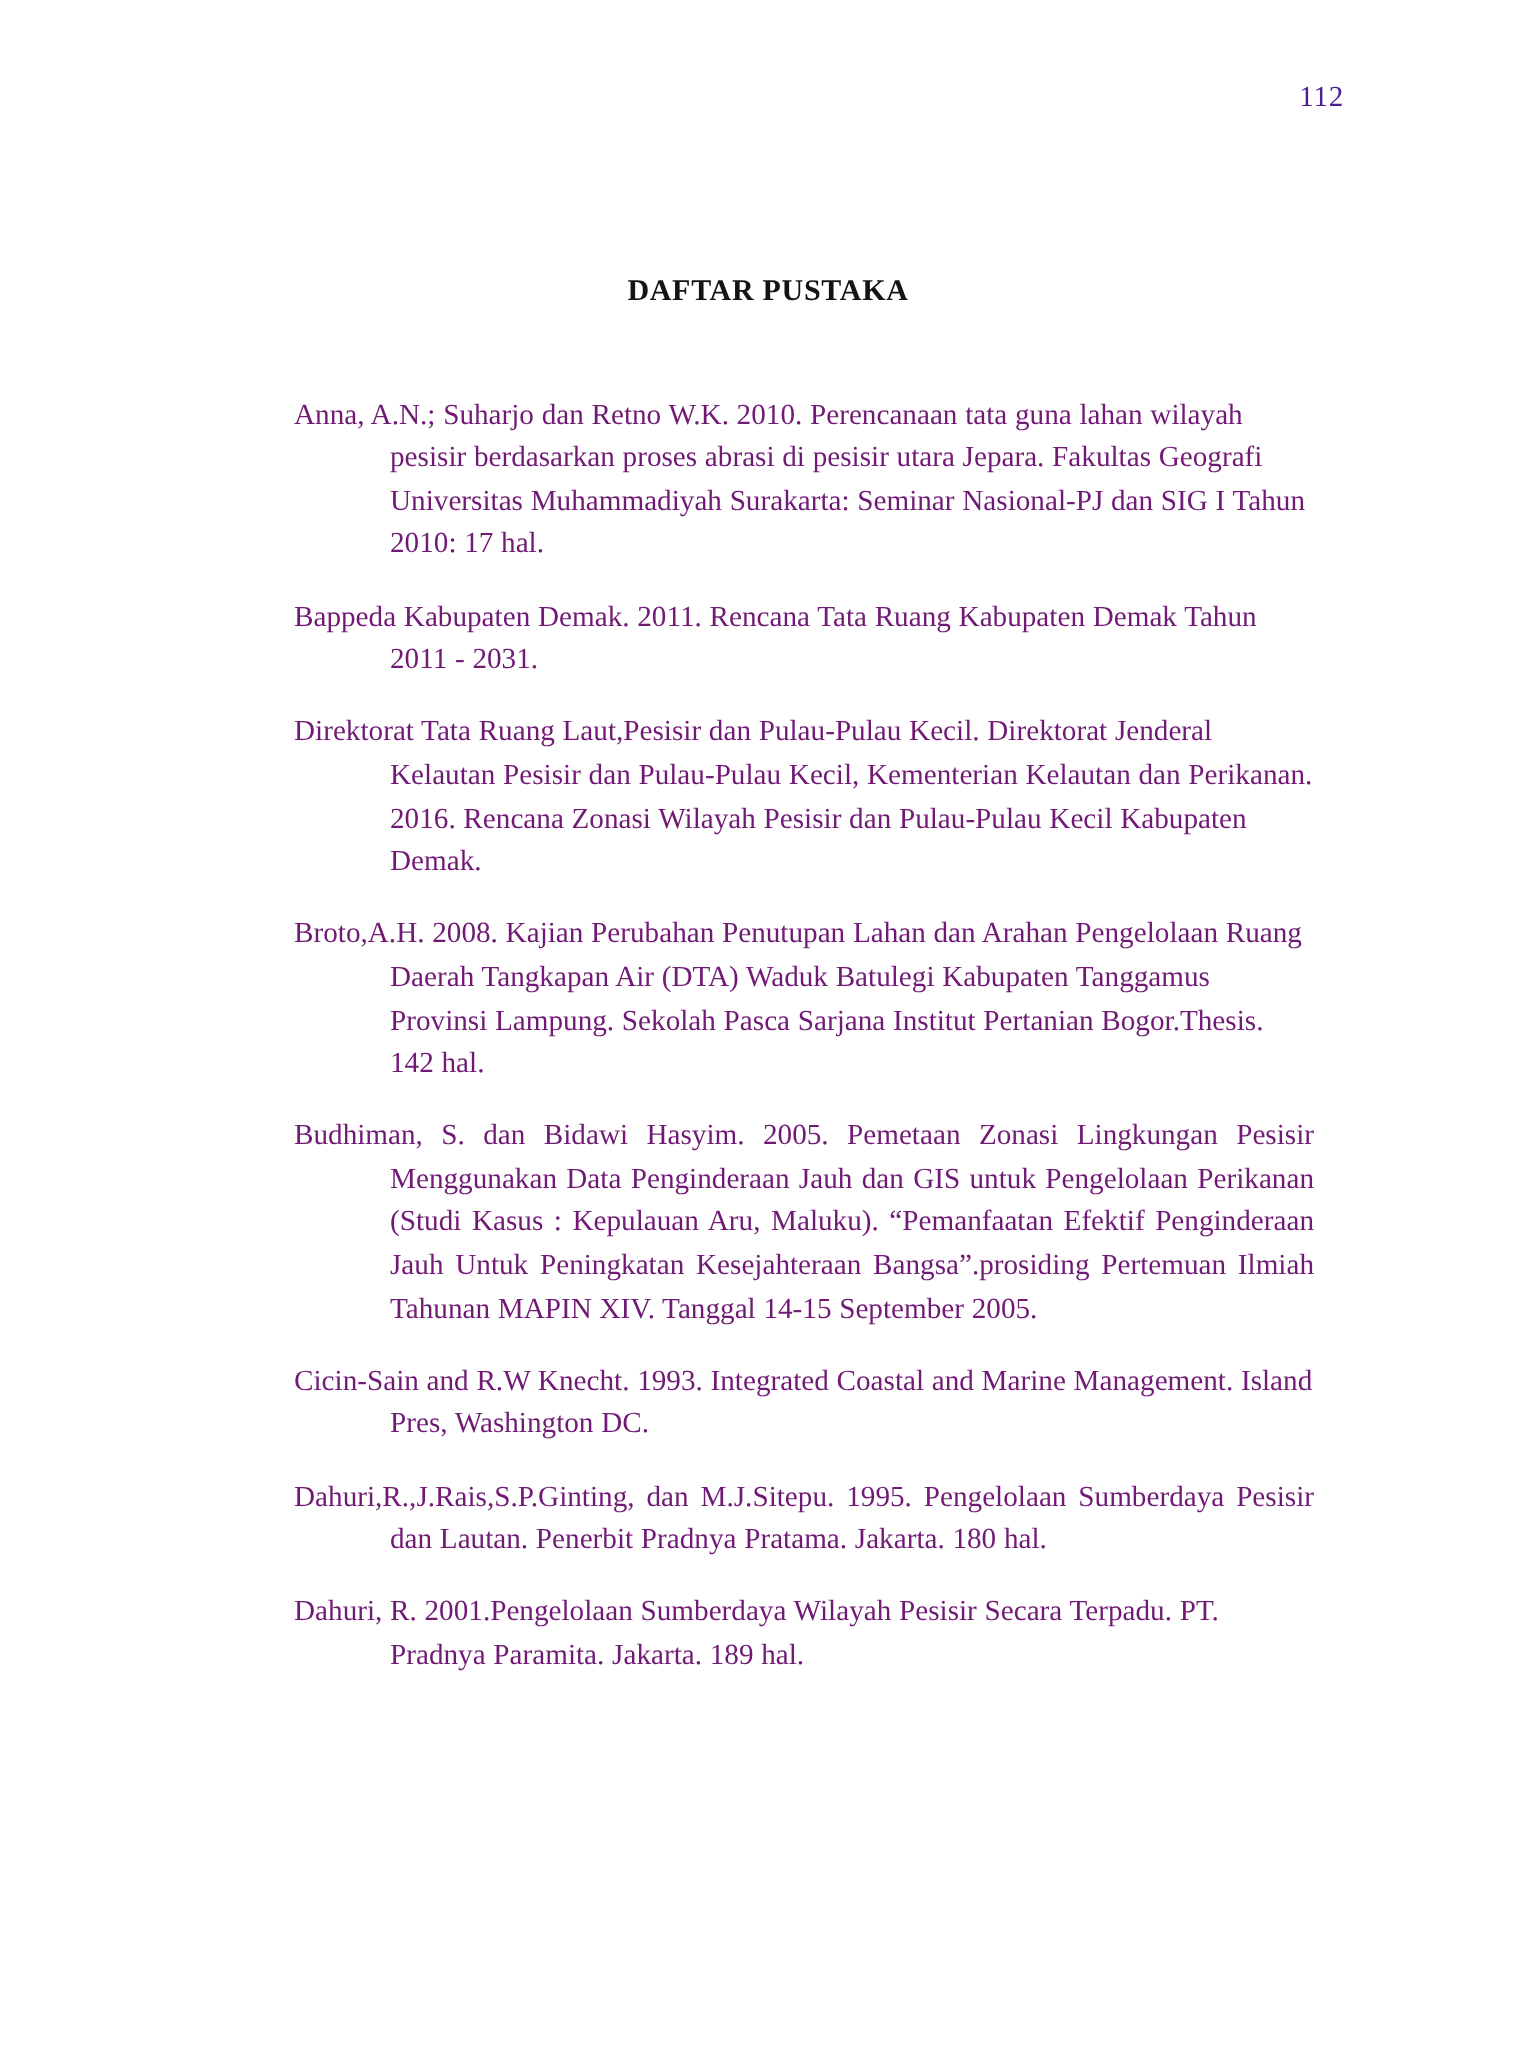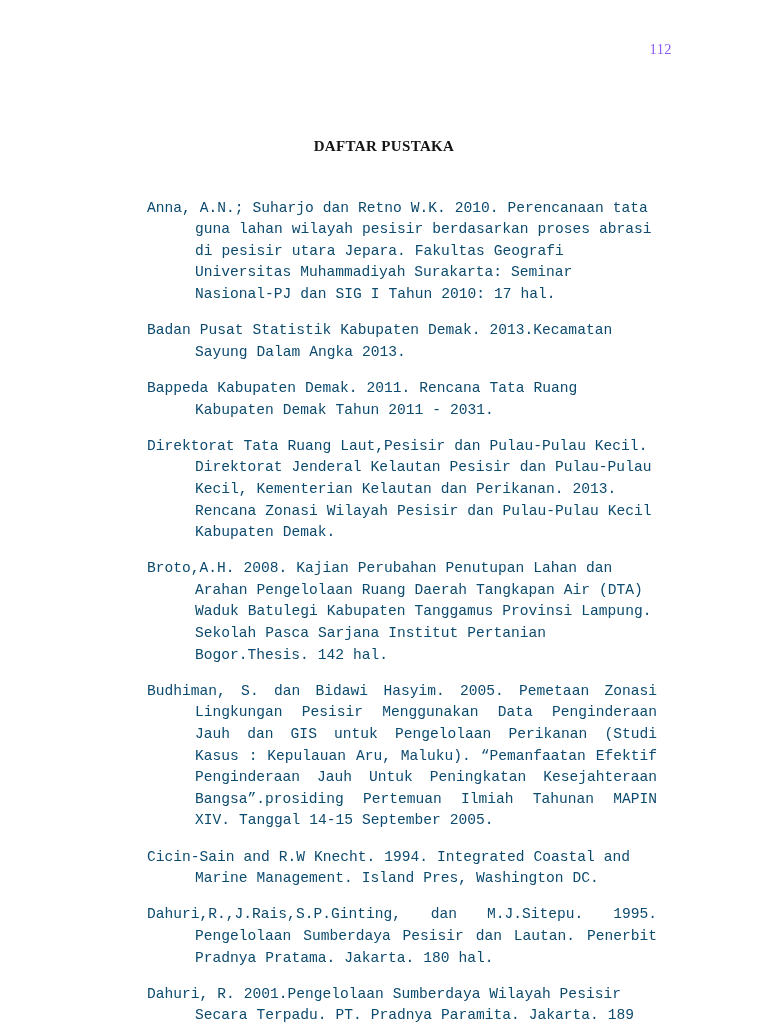--- a/index.html
+++ b/index.html
@@ -27,21 +27,21 @@
     background: #ffffff;
   }
 
   
   .folio {
     position: absolute;
     top: 41px;
     right: 96px;
     font-family: "Liberation Serif", "DejaVu Serif", serif;
     font-size: 14.5px;
-    color: #8b5cf6;
+    color: #4c1d95;
     letter-spacing: 0.4px;
   }
 
   
   .doc-heading {
     position: absolute;
     top: 138px;
     left: 0;
     width: 768px;
     text-align: center;
@@ -54,24 +54,24 @@
 
   
   .refs {
     position: absolute;
     top: 183px;
     left: 147px;
     width: 510px;
   }
 
   .ref-entry {
-    font-family: Liberation Mono, monospace;
+    font-family: Liberation Serif, serif;
     font-size: 14.6px;
     line-height: 21.6px;
-    color: #0c4a6e;
+    color: #701a75;
     text-align: left;
     margin-bottom: 13px;
     padding-left: 48px;
     text-indent: -48px;
     word-spacing: 0.2px;
   }
   .ref-entry:last-child { margin-bottom: 0; }
 
   
   .ref-entry.justify {
@@ -83,23 +83,22 @@
 <body>
 
 <div class="page">
 
   <div class="folio">112</div>
 
   <div class="doc-heading">DAFTAR PUSTAKA</div>
 
   <div class="refs">
     <p class="ref-entry">Anna, A.N.; Suharjo dan Retno W.K. 2010. Perencanaan tata guna lahan wilayah pesisir berdasarkan proses abrasi di pesisir utara Jepara. Fakultas Geografi Universitas Muhammadiyah Surakarta: Seminar Nasional-PJ dan SIG I Tahun 2010: 17 hal.</p>
-    <p class="ref-entry">Badan Pusat Statistik Kabupaten Demak. 2013.Kecamatan Sayung Dalam Angka 2013.</p>
     <p class="ref-entry">Bappeda Kabupaten Demak. 2011. Rencana Tata Ruang Kabupaten Demak Tahun 2011 - 2031.</p>
-    <p class="ref-entry">Direktorat Tata Ruang Laut,Pesisir dan Pulau-Pulau Kecil. Direktorat Jenderal Kelautan Pesisir dan Pulau-Pulau Kecil, Kementerian Kelautan dan Perikanan. 2013. Rencana Zonasi Wilayah Pesisir dan Pulau-Pulau Kecil Kabupaten Demak.</p>
+    <p class="ref-entry">Direktorat Tata Ruang Laut,Pesisir dan Pulau-Pulau Kecil. Direktorat Jenderal Kelautan Pesisir dan Pulau-Pulau Kecil, Kementerian Kelautan dan Perikanan. 2016. Rencana Zonasi Wilayah Pesisir dan Pulau-Pulau Kecil Kabupaten Demak.</p>
     <p class="ref-entry">Broto,A.H. 2008. Kajian Perubahan Penutupan Lahan dan Arahan Pengelolaan Ruang Daerah Tangkapan Air (DTA) Waduk Batulegi Kabupaten Tanggamus Provinsi Lampung. Sekolah Pasca Sarjana Institut Pertanian Bogor.Thesis. 142 hal.</p>
     <p class="ref-entry justify">Budhiman,  S.  dan  Bidawi Hasyim. 2005.  Pemetaan  Zonasi  Lingkungan  Pesisir  Menggunakan  Data  Penginderaan Jauh dan GIS untuk  Pengelolaan Perikanan (Studi Kasus :  Kepulauan  Aru,  Maluku).  “Pemanfaatan  Efektif Penginderaan  Jauh  Untuk  Peningkatan  Kesejahteraan Bangsa”.prosiding  Pertemuan  Ilmiah  Tahunan   MAPIN  XIV. Tanggal 14-15 September 2005.</p>
-    <p class="ref-entry">Cicin-Sain and R.W Knecht. 1994. Integrated Coastal and Marine Management. Island  Pres, Washington DC.</p>
+    <p class="ref-entry">Cicin-Sain and R.W Knecht. 1993. Integrated Coastal and Marine Management. Island  Pres, Washington DC.</p>
     <p class="ref-entry justify">Dahuri,R.,J.Rais,S.P.Ginting, dan  M.J.Sitepu.  1995. Pengelolaan  Sumberdaya  Pesisir  dan  Lautan. Penerbit  Pradnya  Pratama. Jakarta. 180 hal.</p>
     <p class="ref-entry">Dahuri, R. 2001.Pengelolaan Sumberdaya Wilayah Pesisir Secara Terpadu. PT. Pradnya  Paramita. Jakarta. 189 hal.</p>
   </div>
 
 </div>
 
 </body></html>

